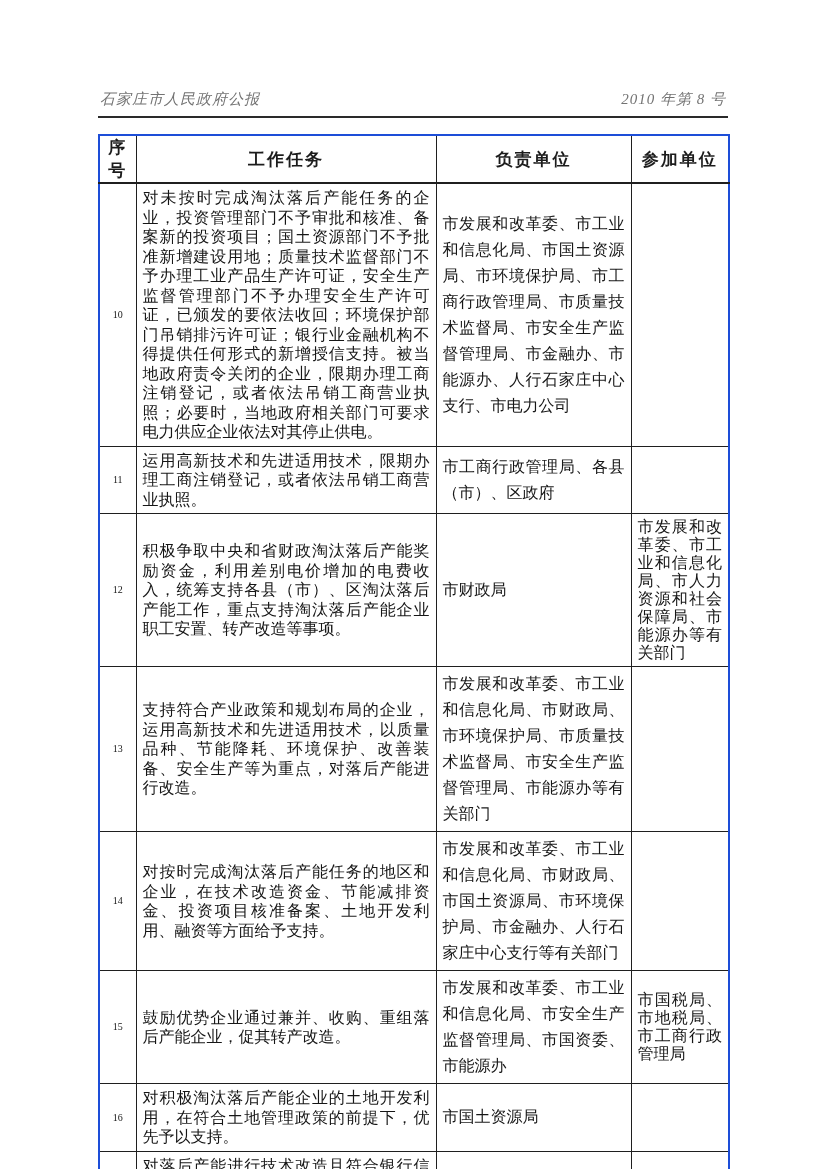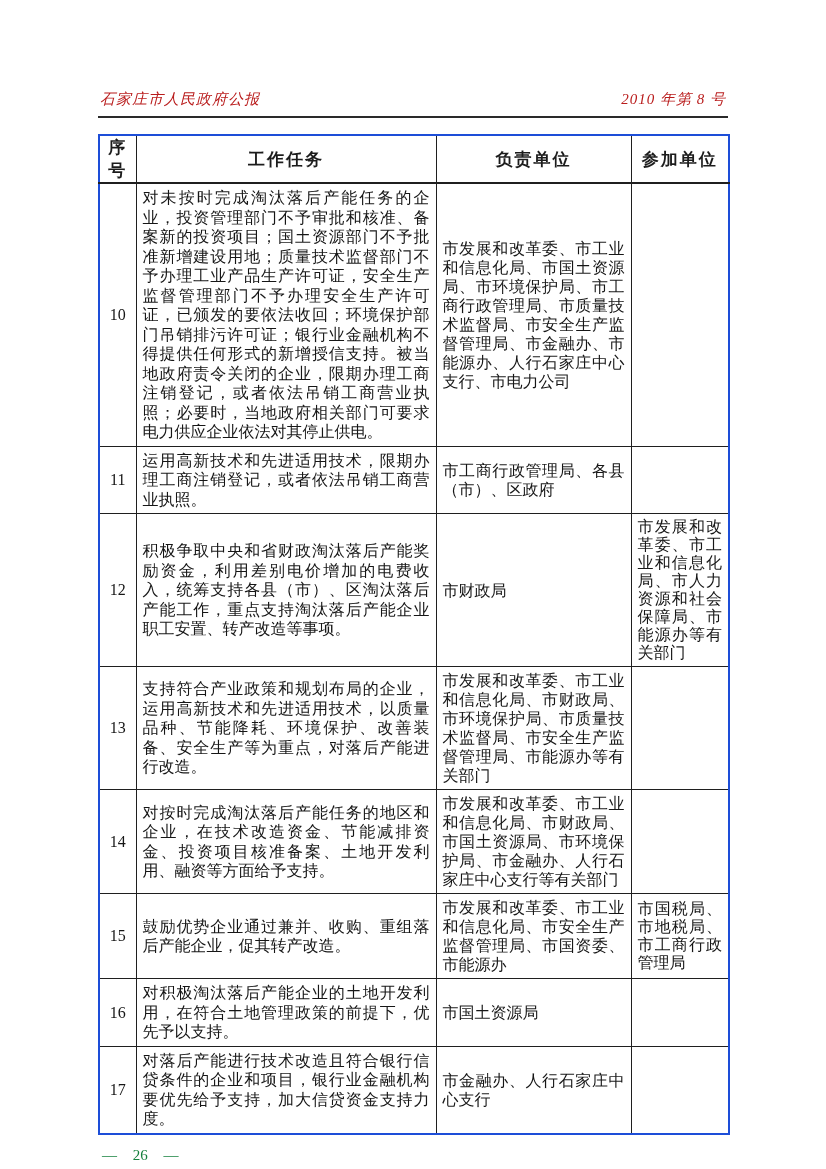--- a/index.html
+++ b/index.html
@@ -19,21 +19,21 @@
     width: 630px;
   }
   .doc-header {
     display: flex;
     justify-content: space-between;
     align-items: baseline;
     font-style: italic;
     font-size: 15px;
     letter-spacing: 1px;
     padding: 0 2px;
-    color: #b91c1c;
+    color: #737373;
   }
   .header-rule {
     border: none;
     border-bottom: 2.5px solid #2a2a2a;
     margin-top: 7px;
   }
   table.task-table {
     margin-top: 16px;
     width: 630px;
     border-collapse: collapse;
@@ -61,23 +61,23 @@
     line-height: 19.5px;
     color: #161616;
   }
   .col-no   { width: 37px; }
   .col-task { width: 300px; }
   .col-resp { width: 195px; }
   .col-part { width: 98px; }
   td.c-no {
     text-align: center;
     padding: 4px 2px;
-    font-size: 16px;
+    font-size: 10px;
   }
-  td.c-resp { line-height: 19px; }
+  td.c-resp { line-height: 26px; }
   td.c-part { line-height: 18px; padding: 4px 6px; }
   .page-footer {
     margin-top: 12px;
     padding-left: 4px;
     font-size: 15px;
     color: #15803d;
     word-spacing: 12px;
   }
 </style>
 </head>

